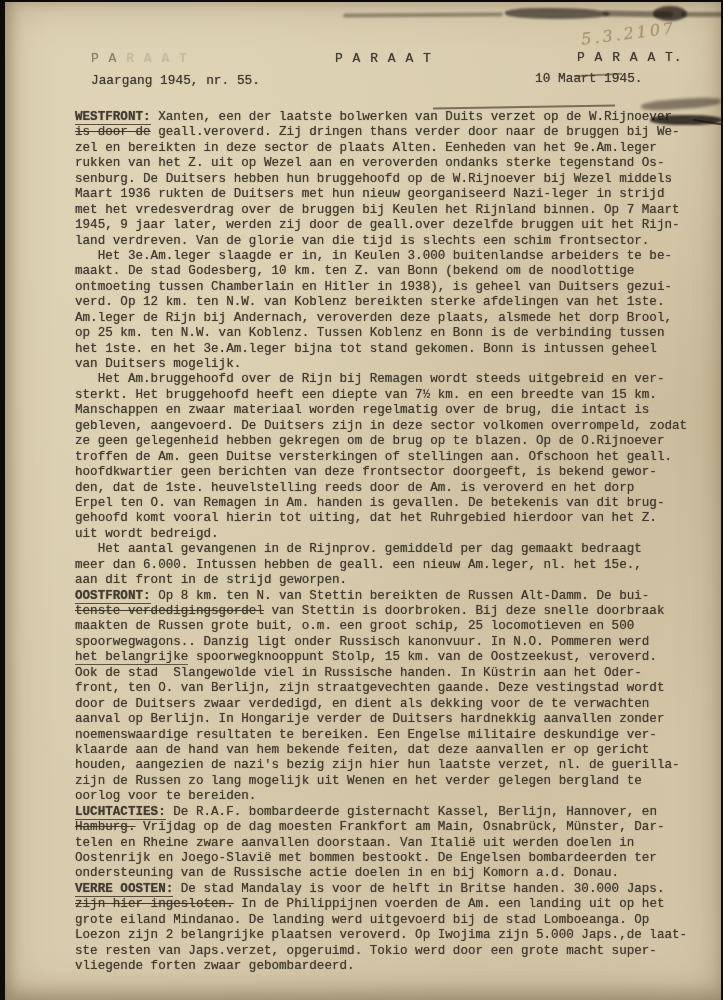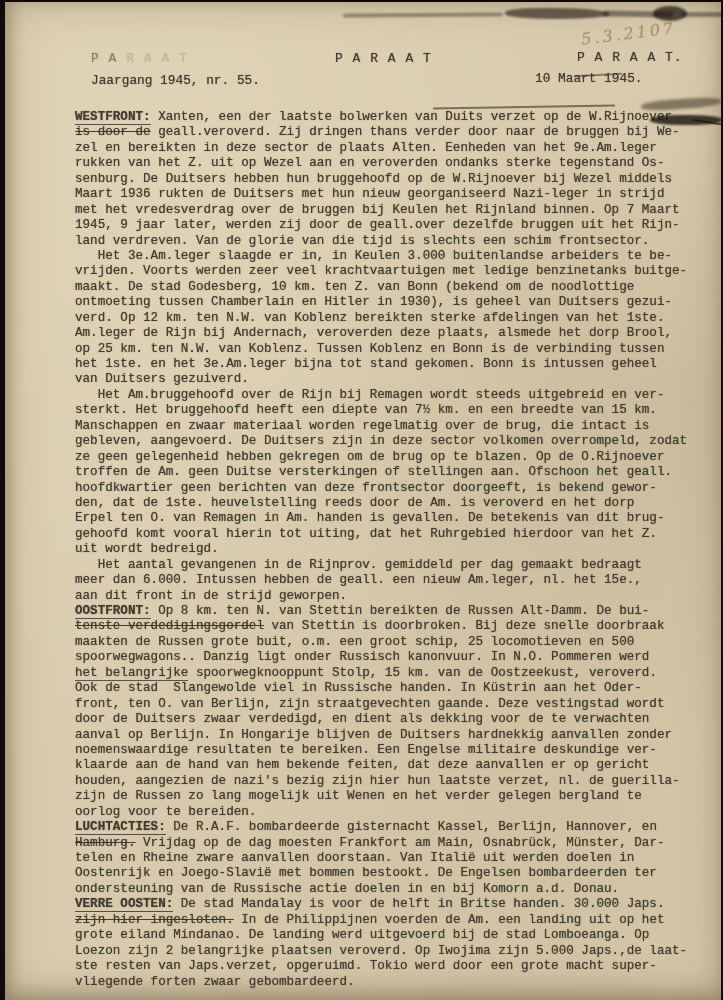--- a/index.html
+++ b/index.html
@@ -90,28 +90,27 @@
       <div class="tline"><span class="head">WESTFRONT:</span> Xanten, een der laatste bolwerken van Duits verzet op de W.Rijnoever</div>
       <div class="tline"><span class="strike">is door de</span> geall.veroverd. Zij dringen thans verder door naar de bruggen bij We-</div>
       <div class="tline">zel en bereikten in deze sector de plaats Alten. Eenheden van het 9e.Am.leger</div>
       <div class="tline">rukken van het Z. uit op Wezel aan en veroverden ondanks sterke tegenstand Os-</div>
       <div class="tline">senburg. De Duitsers hebben hun bruggehoofd op de W.Rijnoever bij Wezel middels</div>
       <div class="tline">Maart 1936 rukten de Duitsers met hun nieuw georganiseerd Nazi-leger in strijd</div>
       <div class="tline">met het vredesverdrag over de bruggen bij Keulen het Rijnland binnen. Op 7 Maart</div>
       <div class="tline">1945, 9 jaar later, werden zij door de geall.over dezelfde bruggen uit het Rijn-</div>
       <div class="tline">land verdreven. Van de glorie van die tijd is slechts een schim frontsector.</div>
       <div class="tline">   Het 3e.Am.leger slaagde er in, in Keulen 3.000 buitenlandse arbeiders te be-</div>
-      <div class="tline">vrijden. Voorts werden zeer veel krachtvaartuigen met ledige benzinetanks buitge-</div>
       <div class="tline">maakt. De stad Godesberg, 10 km. ten Z. van Bonn (bekend om de noodlottige</div>
-      <div class="tline">ontmoeting tussen Chamberlain en Hitler in 1930), is geheel van Duitsers gezui-</div>
+      <div class="tline">ontmoeting tussen Chamberlain en Hitler in 1938), is geheel van Duitsers gezui-</div>
       <div class="tline">verd. Op 12 km. ten N.W. van Koblenz bereikten sterke afdelingen van het 1ste.</div>
       <div class="tline">Am.leger de Rijn bij Andernach, veroverden deze plaats, alsmede het dorp Brool,</div>
       <div class="tline">op 25 km. ten N.W. van Koblenz. Tussen Koblenz en Bonn is de verbinding tussen</div>
       <div class="tline">het 1ste. en het 3e.Am.leger bijna tot stand gekomen. Bonn is intussen geheel</div>
-      <div class="tline">van Duitsers gezuiverd.</div>
+      <div class="tline">van Duitsers mogelijk.</div>
       <div class="tline">   Het Am.bruggehoofd over de Rijn bij Remagen wordt steeds uitgebreid en ver-</div>
       <div class="tline">sterkt. Het bruggehoofd heeft een diepte van 7½ km. en een breedte van 15 km.</div>
       <div class="tline">Manschappen en zwaar materiaal worden regelmatig over de brug, die intact is</div>
       <div class="tline">gebleven, aangevoerd. De Duitsers zijn in deze sector volkomen overrompeld, zodat</div>
       <div class="tline">ze geen gelegenheid hebben gekregen om de brug op te blazen. Op de O.Rijnoever</div>
       <div class="tline">troffen de Am. geen Duitse versterkingen of stellingen aan. Ofschoon het geall.</div>
       <div class="tline">hoofdkwartier geen berichten van deze frontsector doorgeeft, is bekend gewor-</div>
       <div class="tline">den, dat de 1ste. heuvelstelling reeds door de Am. is veroverd en het dorp</div>
       <div class="tline">Erpel ten O. van Remagen in Am. handen is gevallen. De betekenis van dit brug-</div>
       <div class="tline">gehoofd komt vooral hierin tot uiting, dat het Ruhrgebied hierdoor van het Z.</div>
@@ -120,21 +119,21 @@
       <div class="tline">meer dan 6.000. Intussen hebben de geall. een nieuw Am.leger, nl. het 15e.,</div>
       <div class="tline">aan dit front in de strijd geworpen.</div>
       <div class="tline"><span class="head">OOSTFRONT:</span> Op 8 km. ten N. van Stettin bereikten de Russen Alt-Damm. De bui-</div>
       <div class="tline"><span class="strike">tenste verdedigingsgordel</span> van Stettin is doorbroken. Bij deze snelle doorbraak</div>
       <div class="tline">maakten de Russen grote buit, o.m. een groot schip, 25 locomotieven en 500</div>
       <div class="tline">spoorwegwagons.. Danzig ligt onder Russisch kanonvuur. In N.O. Pommeren werd</div>
       <div class="tline"><span class="ul">het belangrijke</span> spoorwegknooppunt Stolp, 15 km. van de Oostzeekust, veroverd.</div>
       <div class="tline">Ook de stad  Slangewolde viel in Russische handen. In Küstrin aan het Oder-</div>
       <div class="tline">front, ten O. van Berlijn, zijn straatgevechten gaande. Deze vestingstad wordt</div>
       <div class="tline">door de Duitsers zwaar verdedigd, en dient als dekking voor de te verwachten</div>
-      <div class="tline">aanval op Berlijn. In Hongarije blijven de Duitsers hardnekkig aanvallen zonder</div>
+      <div class="tline">aanval op Berlijn. In Hongarije verder de Duitsers hardnekkig aanvallen zonder</div>
       <div class="tline">noemenswaardige resultaten te bereiken. Een Engelse militaire deskundige ver-</div>
       <div class="tline">klaarde aan de hand van hem bekende feiten, dat deze aanvallen er op gericht</div>
       <div class="tline">houden, aangezien de nazi's bezig zijn hier hun laatste verzet, nl. de guerilla-</div>
       <div class="tline">zijn de Russen zo lang mogelijk uit Wenen en het verder gelegen bergland te</div>
       <div class="tline">oorlog voor te bereiden.</div>
       <div class="tline"><span class="head">LUCHTACTIES:</span> De R.A.F. bombardeerde gisternacht Kassel, Berlijn, Hannover, en</div>
       <div class="tline"><span class="strike">Hamburg.</span> Vrijdag op de dag moesten Frankfort am Main, Osnabrück, Münster, Dar-</div>
       <div class="tline">telen en Rheine zware aanvallen doorstaan. Van Italië uit werden doelen in</div>
       <div class="tline">Oostenrijk en Joego-Slavië met bommen bestookt. De Engelsen bombardeerden ter</div>
       <div class="tline">ondersteuning van de Russische actie doelen in en bij Komorn a.d. Donau.</div>

